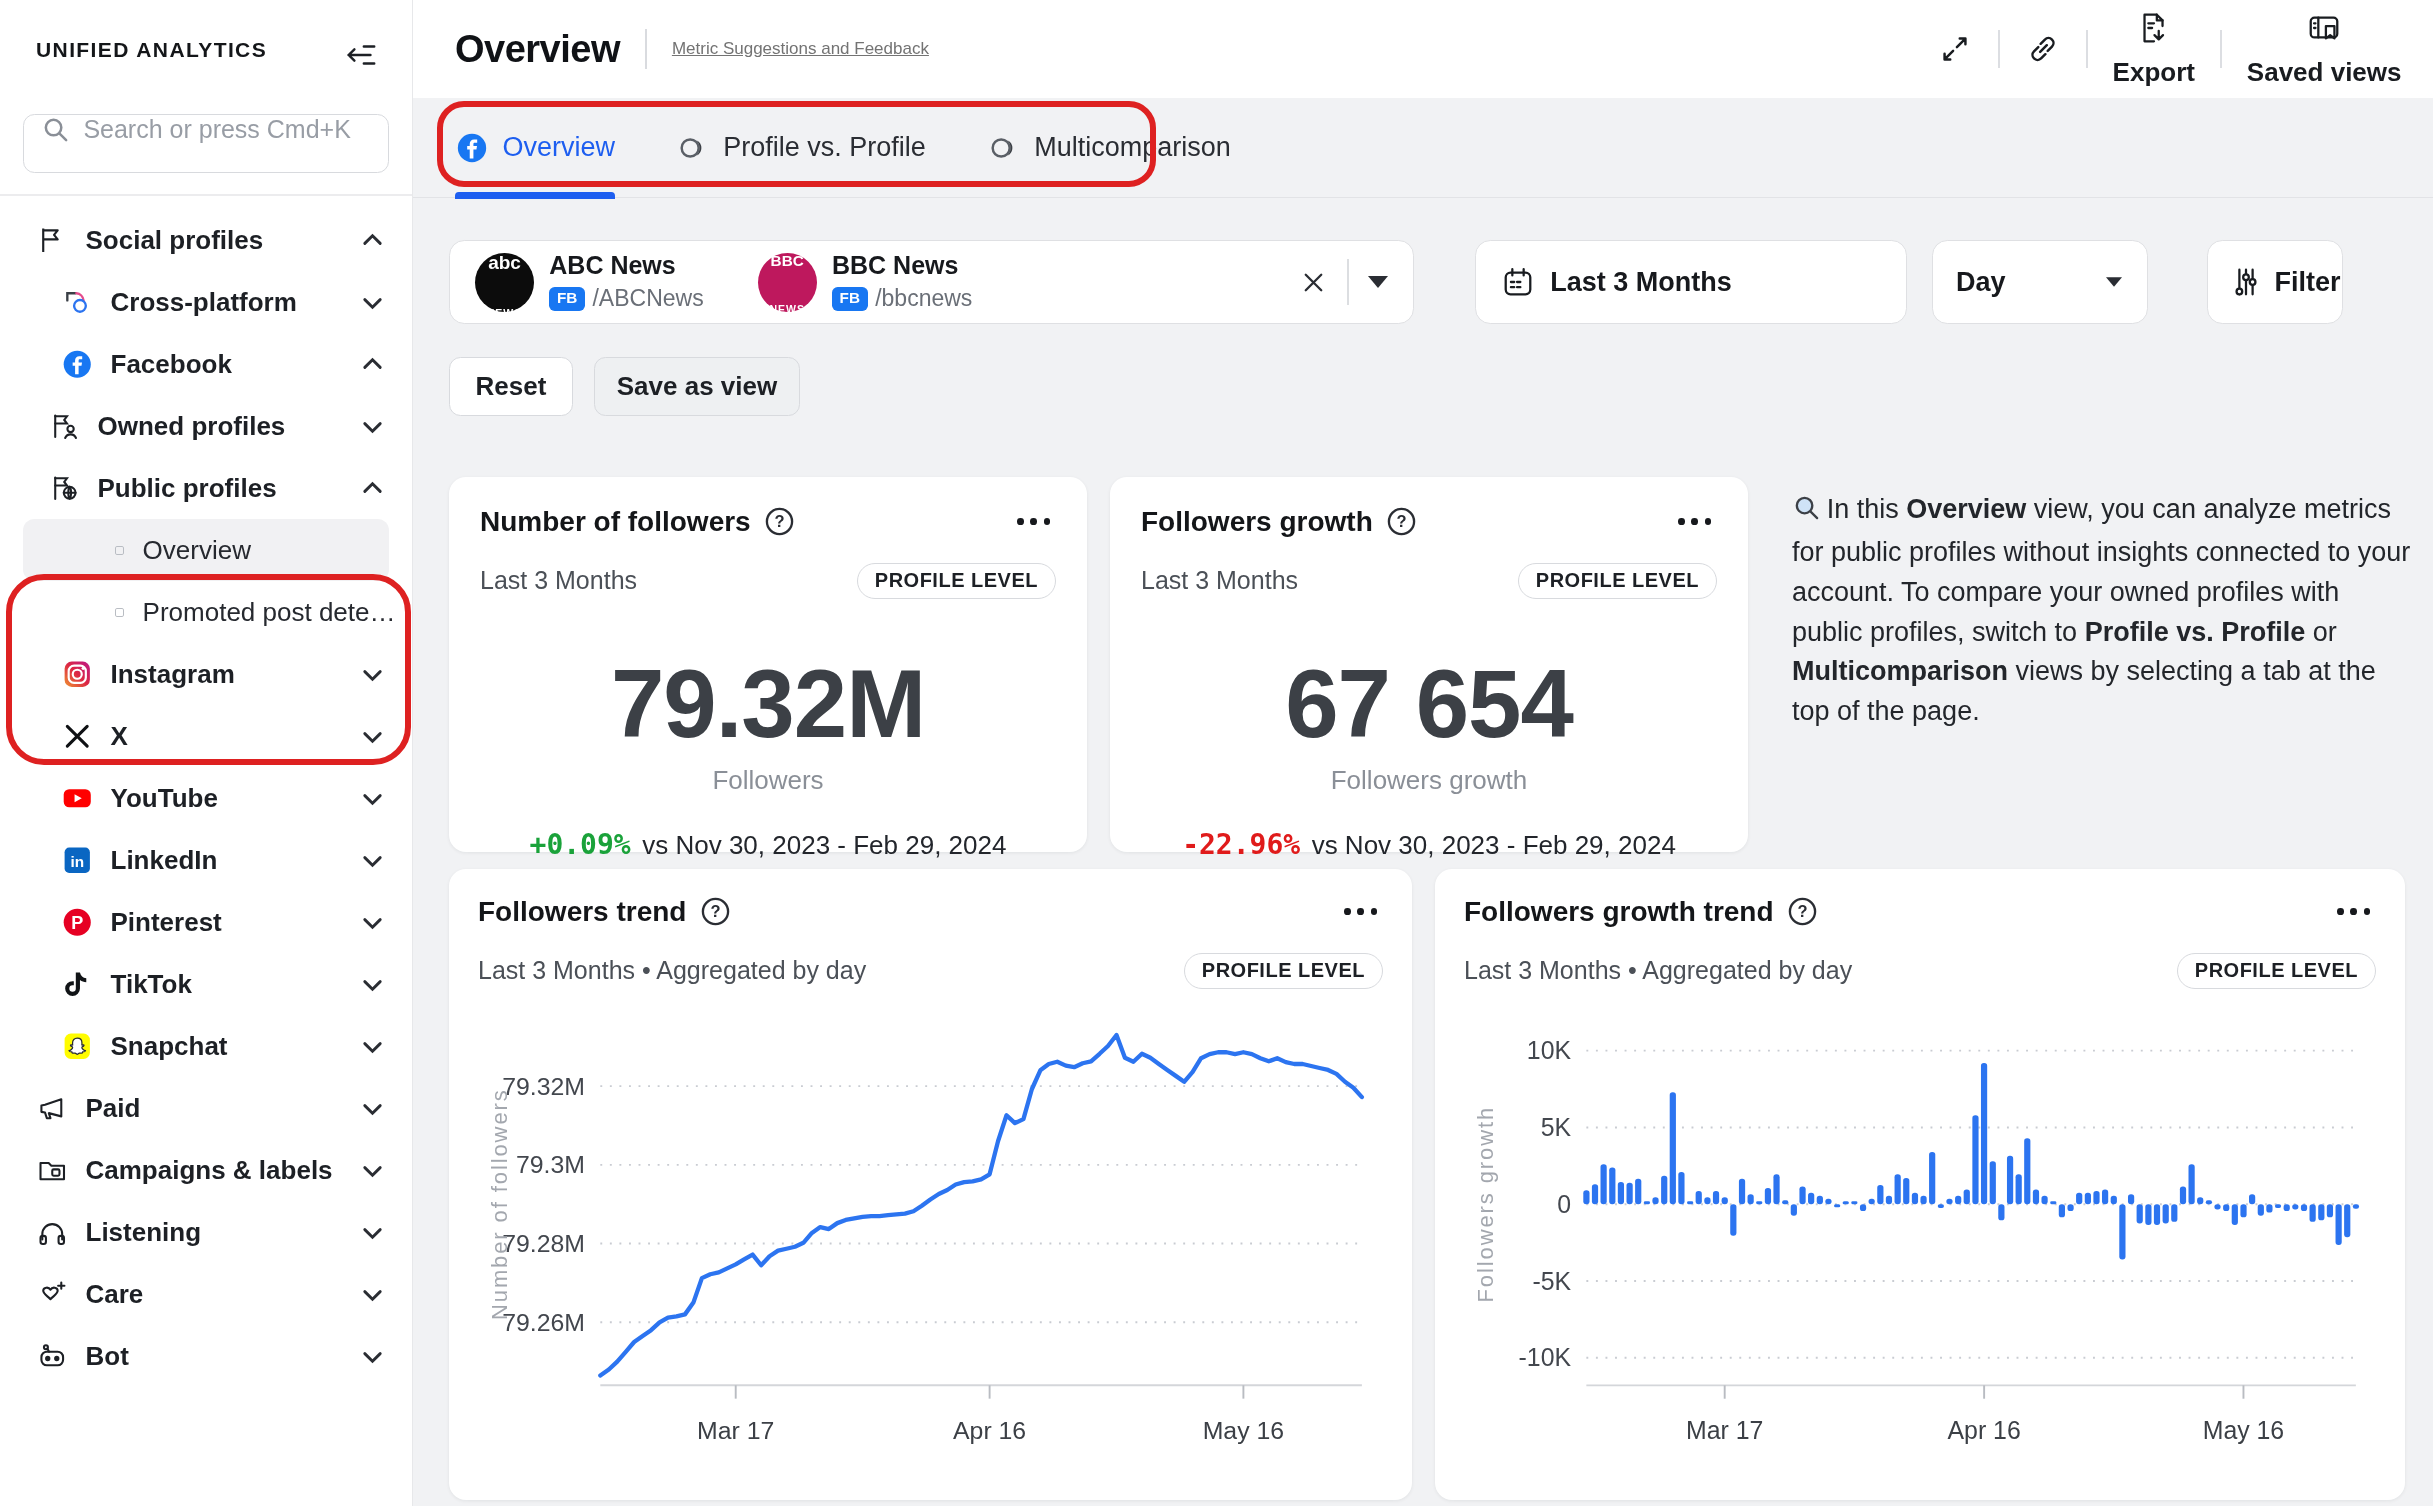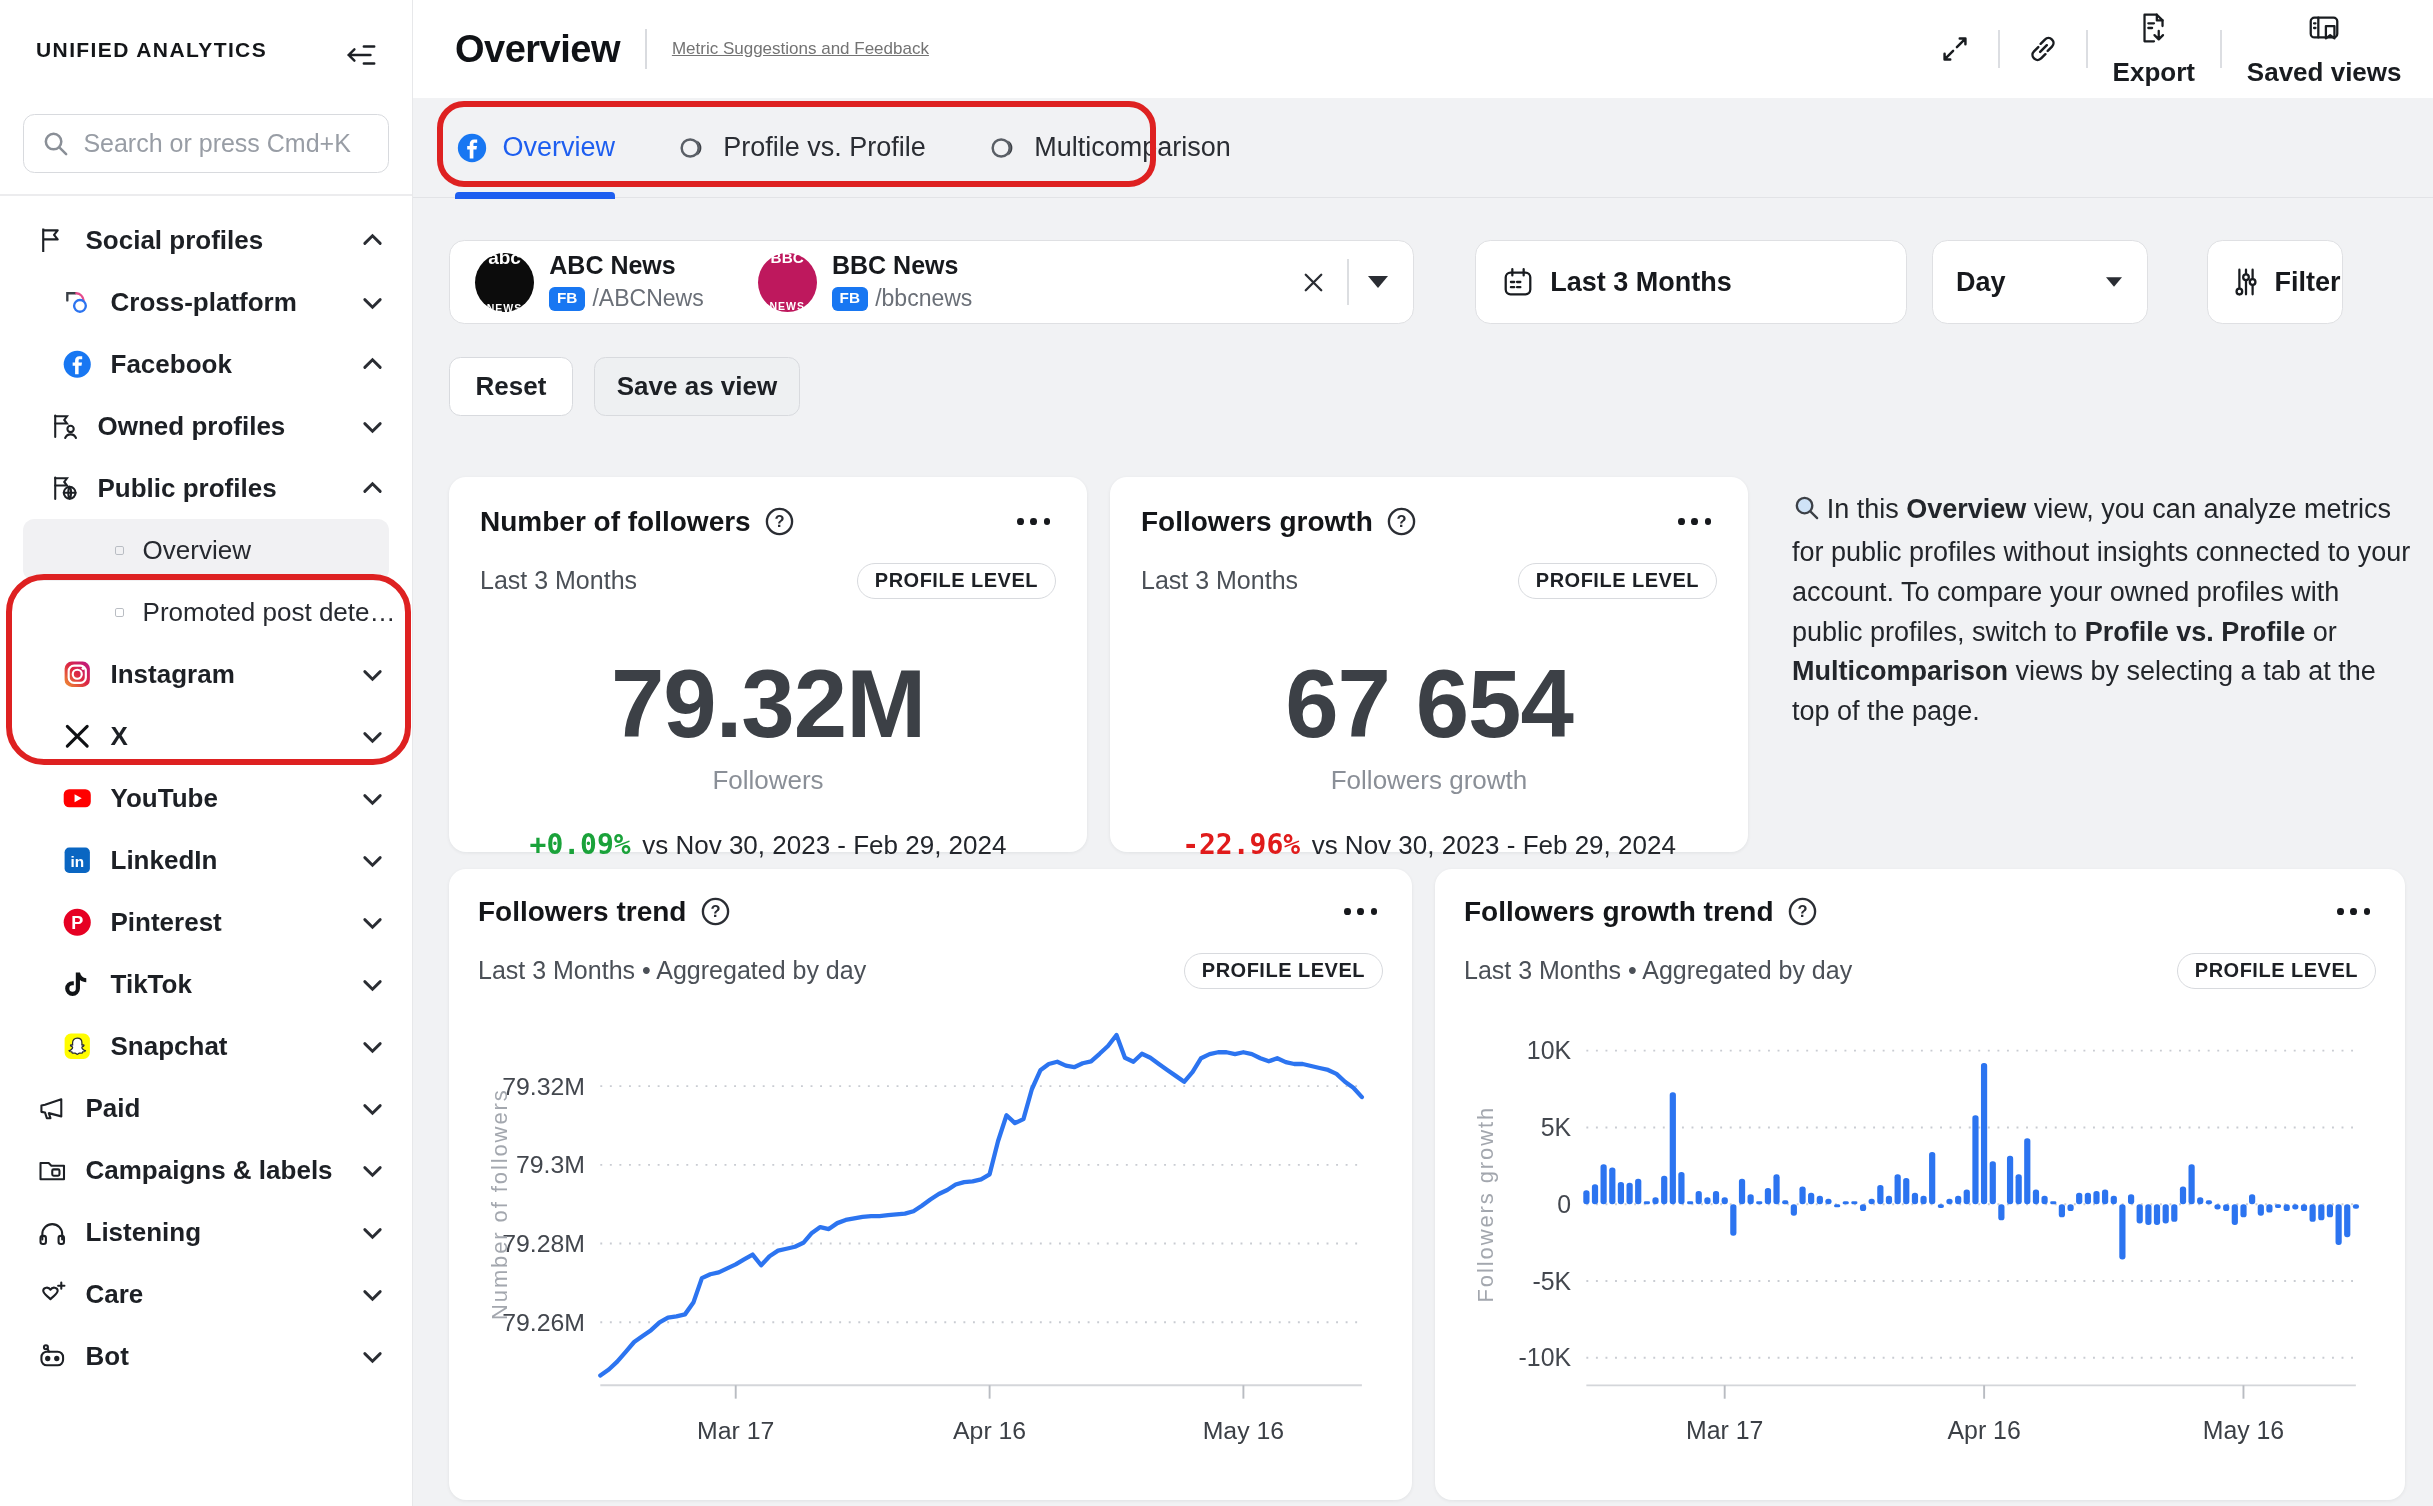--- a/index.html
+++ b/index.html
@@ -3,21 +3,21 @@
 <meta charset="utf-8">
 <style>
   * { box-sizing: border-box; margin: 0; padding: 0; }
   html,body { width:2434px; height:1506px; overflow:hidden; }
   body { font-family:"Liberation Sans", sans-serif; background:#f1f2f4; color:#17191d; position:relative; }
 
   
   .sidebar { position:absolute; left:0; top:0; width:413px; height:1506px; background:#fff; border-right:1.9px solid #e7e8ea; z-index:2; }
   .brandrow { display:flex; align-items:flex-start; justify-content:space-between; padding:38px 34px 0 36px; }
   .brand { font-size:21px; font-weight:700; letter-spacing:1.4px; color:#141619; }
-  .searchbox { margin:42px 23px 0 23px; height:59px; border:1.9px solid #d8dade; border-radius:11.5px; display:flex; align-items:center; padding:0 17px; background:#fff; }
+  .searchbox { margin:42px 23px 0 23px; height:59px; border:1.9px solid #d8dade; border-radius:11.5px; display:flex; align-items:flex-start; padding:0 17px; background:#fff; }
   .searchbox input { border:none; outline:none; font-size:25px; color:#33363c; width:100%; margin-left:13.4px; font-family:inherit; background:transparent; }
   .searchbox input::placeholder { color:#989da5; }
   .navrow { height:62px; display:flex; align-items:center; position:relative; cursor:pointer; }
   .navrow .lbl { font-size:26px; font-weight:700; color:#1d2025; white-space:nowrap; }
   .navrow .lbl.reg { font-weight:500; color:#26292f; }
   .navrow .chev { position:absolute; right:27px; display:flex; }
   .ind1 { padding-left:36px; } .ind2 { padding-left:61px; } .ind3 { padding-left:48px;text-align:center; } .ind4 { padding-left:115px; }
   .homerow { margin-top:34px; }
   .sidediv { height:1.9px; background:#ececee; margin:21px 0 13.4px 0; }
   .ic { width:32.5px; height:32.5px; flex:none; margin-right:17px; display:flex; align-items:center; justify-content:center; }
@@ -47,21 +47,21 @@
   .tabstrip { height:100px; background:#f1f2f4; border-bottom:1.9px solid #e2e3e6; display:flex; align-items:stretch; padding-left:42px; gap:61px; position:relative; }
   .tab { display:flex; align-items:center; gap:13.4px; position:relative; cursor:pointer; font-size:27px; font-weight:500; color:#2a2d33; }
   .tab.active { color:#1d5ef0; font-weight:500; }
   .tab.active::after { content:''; position:absolute; left:0; right:0; bottom:-1.9px; height:6.7px; background:#1d5ef0; border-radius:3.8px 3.8px 0 0; }
   .tab svg { width:34px; height:34px; }
 
   .content { padding:0 0 0 36px; }
   .filterrow { margin-top:42px; display:flex; align-items:center; }
   .wbox { background:#fff; border:1.9px solid #dfe0e3; border-radius:15.3px; height:84px; display:flex; align-items:center; }
   .profilebox { width:965px; padding:0 25px; }
-  .avatar { width:59px; height:59px; border-radius:50%; display:flex; flex-direction:column; align-items:center; justify-content:center; color:#fff; flex:none;gap:34px; }
+  .avatar { width:59px; height:59px; border-radius:50%; display:flex; flex-direction:column; align-items:center; justify-content:space-between; color:#fff; flex:none;gap:34px; }
   .av-abc { background:#0c0c0c; }
   .av-bbc { background:#be185d; }
   .avatar .l1 { font-size:19px; font-weight:700; line-height:1; }
   .avatar .l2 { font-size:10.5px; font-weight:700; letter-spacing:1px; line-height:1.4; }
   .pmeta { margin-left:15.3px; }
   .pname { font-size:25px; font-weight:700; color:#17191d; line-height:1.1; }
   .phandle { display:flex; align-items:center; gap:7.6px; margin-top:5.7px; }
   .fbbadge { background:#1877F2; color:#fff; font-size:15.3px; font-weight:700; border-radius:5.7px; padding:2.9px 7.6px; line-height:1.2; }
   .phandle .h { font-size:23px; color:#6a6f77; }
   .pright { margin-left:auto; display:flex; align-items:center; gap:19px; }

